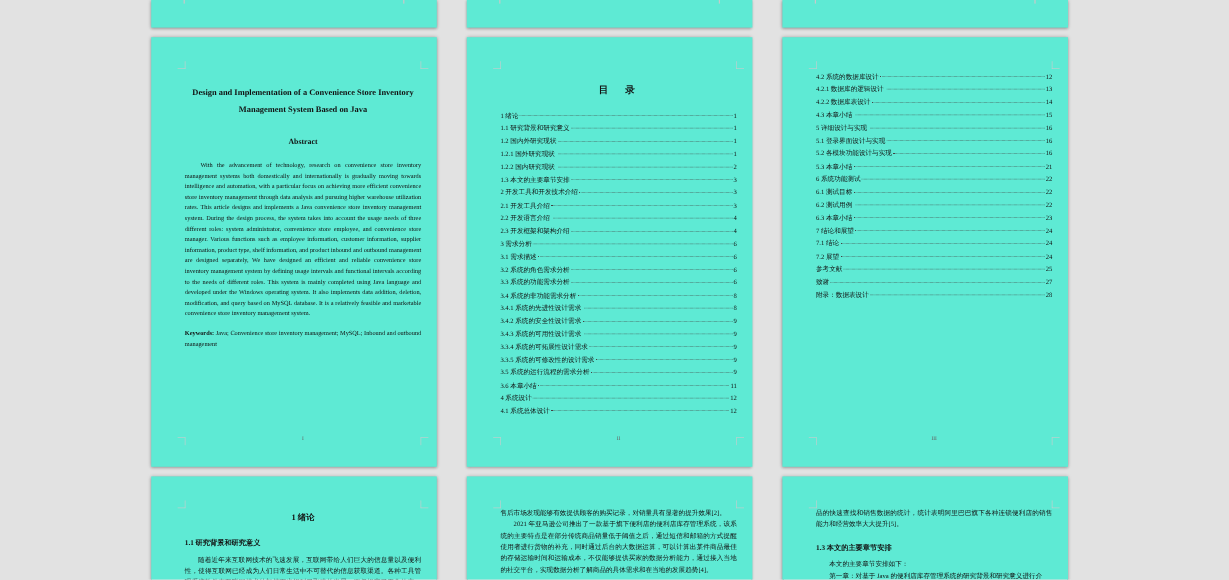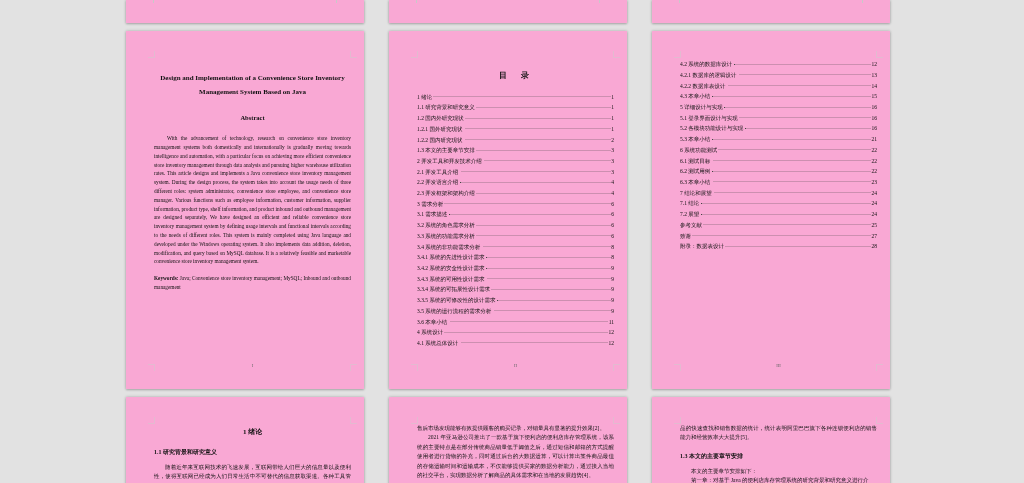--- a/index.html
+++ b/index.html
@@ -4,21 +4,21 @@
 <style>
   html,body{margin:0;padding:0;}
   body{
     width:1024px;height:483px;overflow:hidden;
     background:#e2e2e2;
     font-family:"Liberation Serif","DejaVu Serif",serif;
     color:#111;
   }
   .canvas{position:relative;width:1024px;height:483px;}
   .page{
-    position:absolute;width:238px;background:#f9a8d4;
+    position:absolute;width:238px;background:#5eead4;
     box-shadow:0 0 3px rgba(0,0,0,.22), 0 1px 2px rgba(0,0,0,.18);
     overflow:hidden;
   }
   .strip{top:0;height:23px;}
   .row1{top:31px;height:358px;}
   .row2{top:397px;height:358px;}
   .c1{left:126px;} .c2{left:389px;} .c3{left:652px;}
   .inner{
     width:506px;height:716px;
     transform:scale(.5);transform-origin:0 0;

